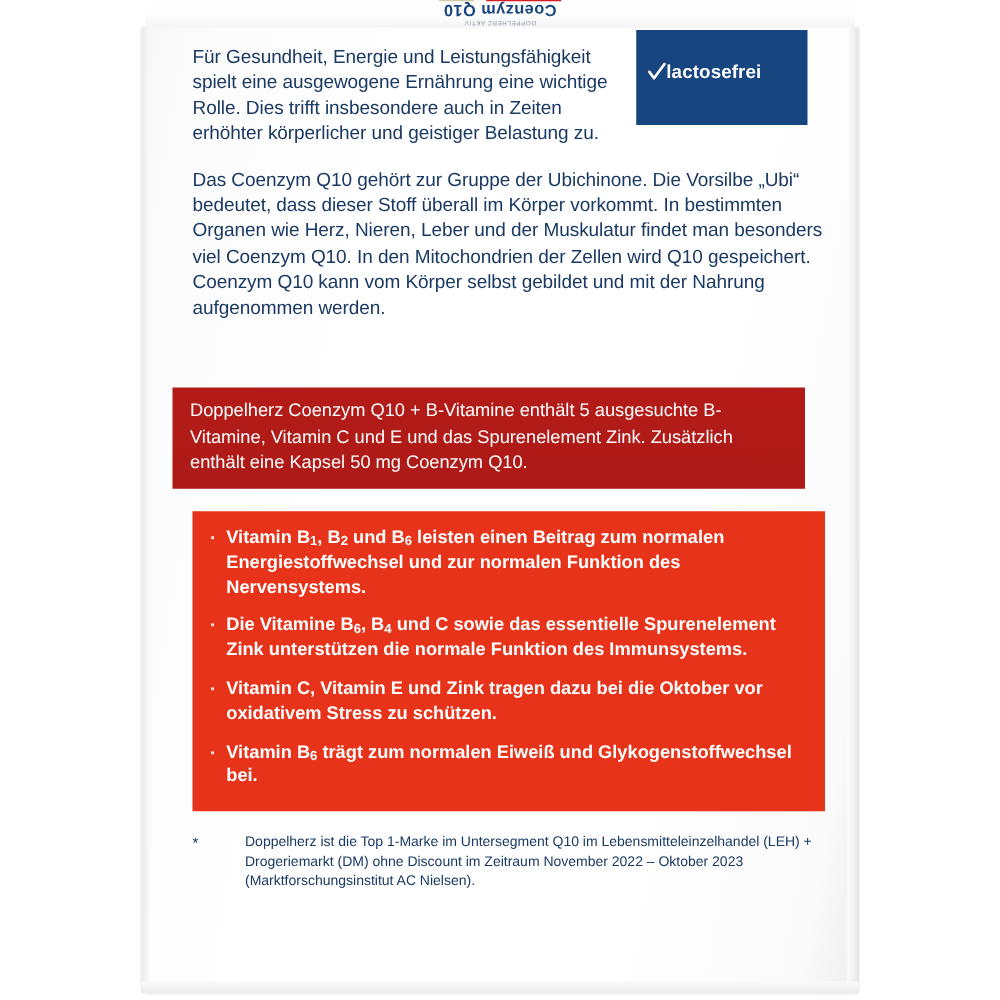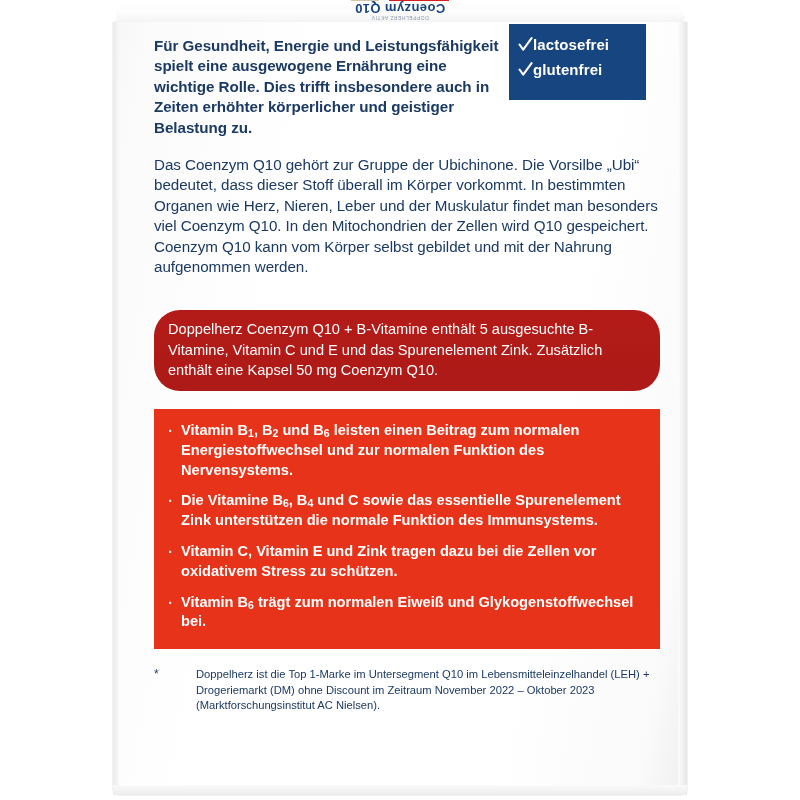--- a/index.html
+++ b/index.html
@@ -119,21 +119,21 @@
     width: 508px;
   }
 
   .para {
     color: #1b3a63;
     font-size: 15.2px;
     line-height: 20.4px;
     letter-spacing: -0.05px;
     margin: 0;
   }
-  .para-1 { width: 348px; margin-bottom: 17px; font-weight: bold; }
+  .para-1 { width: 348px; margin-bottom: 17px; }
   .para-2 { width: 506px; }
 
   
   .badge {
     position: absolute;
     left: 509px;
     top: 24px;
     width: 137px;
     height: 76px;
     background: #17457f;
@@ -158,28 +158,27 @@
     color: #ffffff;
     font-size: 15px;
     font-weight: bold;
     line-height: 16px;
     letter-spacing: 0.1px;
   }
 
   
   .box-darkred {
     position: absolute;
-    left: 154px;
+    left: 138px;
     top: 310px;
     width: 506px;
     min-height: 72px;
     background: linear-gradient(180deg, #b31b18 0%, #ad1a17 100%);
     padding: 9px 28px 10px 14px;
     box-sizing: border-box;
-    border-radius: 26px;
   }
   .box-darkred p {
     margin: 0;
     color: #ffffff;
     font-size: 14.6px;
     line-height: 20.6px;
   }
 
   
   .box-red {
@@ -261,46 +260,40 @@
     <p class="para para-1">Für Gesundheit, Energie und Leistungsfähigkeit spielt eine ausgewogene Ernährung eine wichtige Rolle. Dies trifft insbesondere auch in Zeiten erhöhter körperlicher und geistiger Belastung zu.</p>
     <p class="para para-2">Das Coenzym Q10 gehört zur Gruppe der Ubichinone. Die Vorsilbe „Ubi“ bedeutet, dass dieser Stoff überall im Körper vorkommt. In bestimmten Organen wie Herz, Nieren, Leber und der Muskulatur findet man besonders viel Coenzym Q10. In den Mitochondrien der Zellen wird Q10 gespeichert. Coenzym Q10 kann vom Körper selbst gebildet und mit der Nahrung aufgenommen werden.</p>
   </div>
 
   <div class="badge">
     <div class="badge-row">
       <svg class="badge-check" viewBox="0 0 15 16">
         <path d="M1.5 7.5 L5.2 12.6 L13.6 1.2" fill="none" stroke="#ffffff" stroke-width="2.1" stroke-linecap="round" stroke-linejoin="round"></path>
       </svg>
       <span class="badge-label">lactosefrei</span>
-    </div>
-    <div class="badge-row">
-      <svg class="badge-check" viewBox="0 0 15 16">
-        <path d="M1.5 7.5 L5.2 12.6 L13.6 1.2" fill="none" stroke="#ffffff" stroke-width="2.1" stroke-linecap="round" stroke-linejoin="round"></path>
-      </svg>
-      <span class="badge-label">glutenfrei</span>
     </div>
   </div>
 
   <div class="box-darkred">
     <p>Doppelherz Coenzym Q10 + B-Vitamine enthält 5 ausgesuchte B-Vitamine, Vitamin C und E und das Spurenelement Zink. Zusätzlich enthält eine Kapsel 50 mg Coenzym Q10.</p>
   </div>
 
   <div class="box-red">
     <div id="benefits-list">
         <div class="bullet">
           <span class="bullet-dot">·</span>
           <span class="bullet-text">Vitamin B<sub>1</sub>, B<sub>2</sub> und B<sub>6</sub> leisten einen Beitrag zum normalen Energiestoffwechsel und zur normalen Funktion des Nervensystems.</span>
         </div>
         <div class="bullet">
           <span class="bullet-dot">·</span>
           <span class="bullet-text">Die Vitamine B<sub>6</sub>, B<sub>4</sub> und C sowie das essentielle Spurenelement Zink unterstützen die normale Funktion des Immunsystems.</span>
         </div>
         <div class="bullet">
           <span class="bullet-dot">·</span>
-          <span class="bullet-text">Vitamin C, Vitamin E und Zink tragen dazu bei die Zellen vor oxidativem Stress zu schützen.</span>
+          <span class="bullet-text">Vitamin C, Vitamin E und Zink tragen dazu bei die Oktober vor oxidativem Stress zu schützen.</span>
         </div>
         <div class="bullet">
           <span class="bullet-dot">·</span>
           <span class="bullet-text">Vitamin B<sub>6</sub> trägt zum normalen Eiweiß und Glykogenstoffwechsel bei.</span>
         </div>
       </div>
   </div>
 
   <div class="footnote">
     <span class="footnote-star">*</span>

